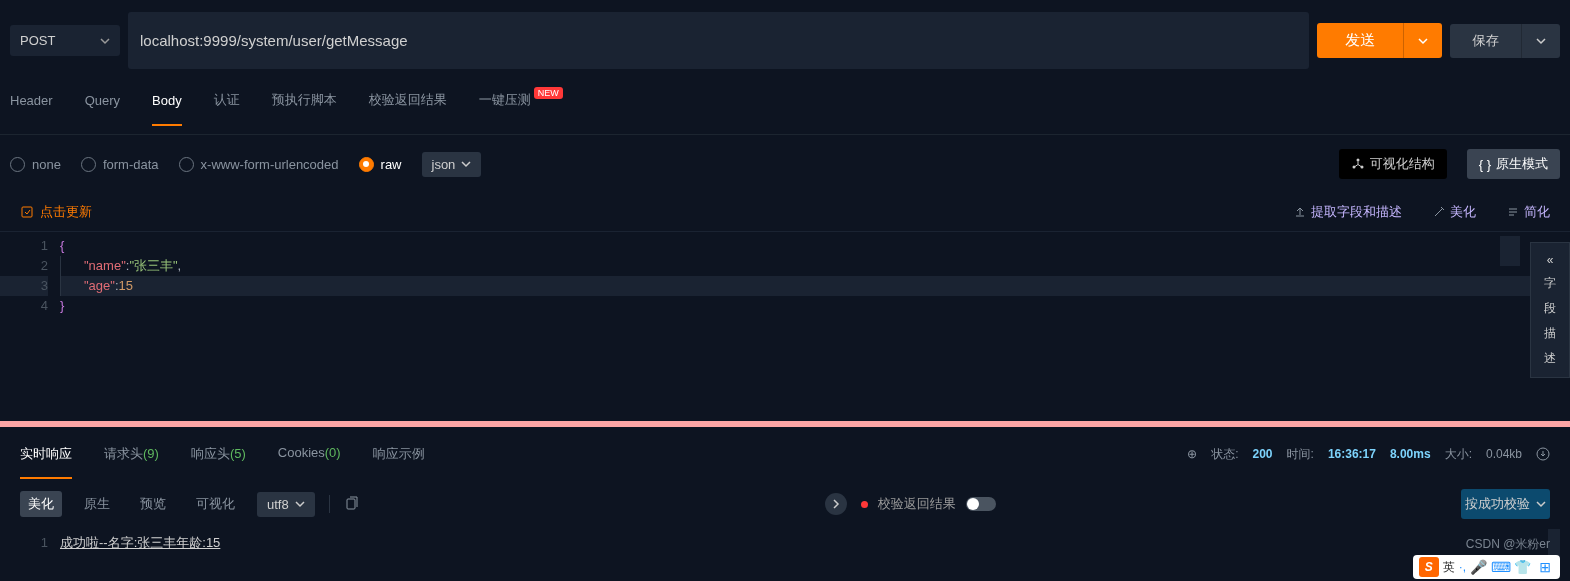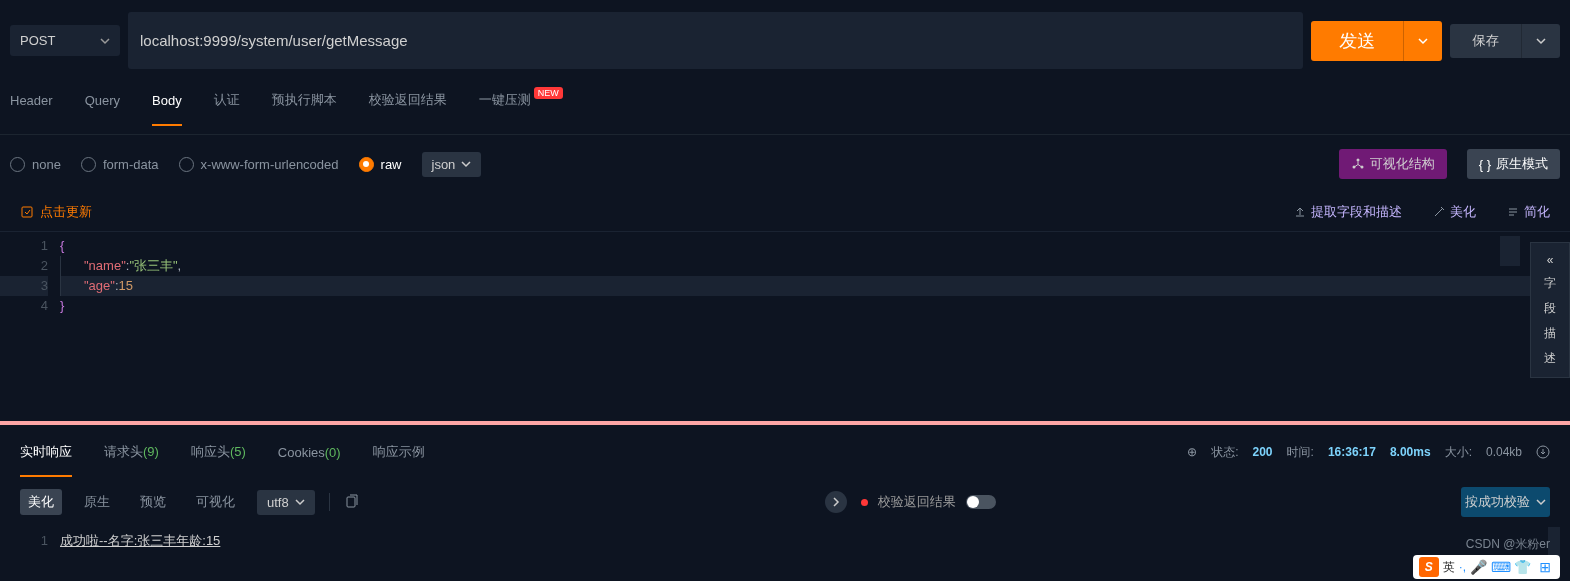--- a/index.html
+++ b/index.html
@@ -2,21 +2,21 @@
 <html><head>
 <meta charset="utf-8">
 <style>
 * { margin: 0; padding: 0; box-sizing: border-box; font-family: -apple-system, "Microsoft YaHei", sans-serif; }
 body { background: #0d1421; color: #999; font-size: 13px; width: 1570px; height: 581px; overflow: hidden; }
 
 
 .top-bar { display: flex; gap: 8px; padding: 12px 10px 14px; align-items: center; }
 .method-select { background: #1a2332; color: #d0d0d0; padding: 8px 10px; border-radius: 3px; width: 110px; display: flex; justify-content: space-between; align-items: center; cursor: pointer; }
 .url-input { flex: 1; background: #1a2332; color: #d0d0d0; padding: 20px 12px; border: none; border-radius: 3px; font-size: 15px; }
-.send-btn { background: #ff7b00; color: #fff; padding: 8px 28px; border: none; border-radius: 3px 0 0 3px; font-size: 18px; cursor: pointer; display:flex; align-items:center; }
+.send-btn { background: #ff7b00; color: #fff; padding: 8px 28px; border: none; border-radius: 3px 0 0 3px; font-size: 15px; cursor: pointer; display:flex; align-items:center; }
 .send-drop { background: #ff7b00; color: #fff; padding: 8px 14px; border: none; border-left: 1px solid rgba(0,0,0,.2); border-radius: 0 3px 3px 0; cursor: pointer; }
 .save-btn { background: #2a3442; color: #d0d0d0; padding: 8px 22px; border: none; border-radius: 3px 0 0 3px; cursor: pointer; }
 .save-drop { background: #2a3442; color: #d0d0d0; padding: 8px 14px; border: none; border-left:1px solid rgba(0,0,0,.2); border-radius: 0 3px 3px 0; cursor: pointer; }
 .btn-group { display: flex; }
 
 
 .req-tabs { display: flex; gap: 32px; padding: 0 10px 17px; border-bottom: 1px solid #1c2530; align-items: center; }
 .req-tab { color: #8a94a0; padding: 8px 0; cursor: pointer; position: relative; }
 .req-tab.active { color: #fff; }
 .req-tab.active::after { content: ""; position: absolute; left: 0; right: 0; bottom: -10px; height: 2px; background: #ff7b00; }
@@ -24,21 +24,21 @@
 
 
 .body-type-row { display: flex; align-items: center; gap: 20px; padding: 14px 10px; }
 .radio-opt { display: flex; align-items: flex-end; gap: 7px; color: #8a94a0; cursor: pointer; }
 .radio-circ { width: 15px; height: 15px; border: 1.5px solid #6a7480; border-radius: 50%; display: inline-flex; align-items: center; justify-content: center; }
 .radio-opt.active .radio-circ { border-color: #ff7b00; background: #ff7b00; }
 .radio-opt.active .radio-circ::after { content: ""; width: 6px; height: 6px; background: #fff; border-radius: 50%; }
 .radio-opt.active { color: #fff; }
 .json-select { background: #2a3442; color: #d0d0d0; padding: 5px 10px; border-radius: 3px; display: flex; align-items: center; gap: 6px; cursor: pointer; }
 .spacer { flex: 1; }
-.mode-btn { background: #701a75; color: #d0d0d0; padding: 6px 12px; border-radius: 3px; cursor: pointer; display: flex; align-items: center; gap: 5px; }
+.mode-btn { background: #000000; color: #d0d0d0; padding: 6px 12px; border-radius: 3px; cursor: pointer; display: flex; align-items: center; gap: 5px; }
 .mode-btn.active { background: #3a4452; color: #fff; }
 
 
 .ed-toolbar { display: flex; align-items: center; gap: 30px; padding: 10px 20px; }
 .refresh-link { color: #ff7b00; display: flex; align-items: center; gap: 6px; cursor: pointer; }
 .tool-link { color: #c4b5fd; cursor: pointer; display: flex; align-items: center; gap: 4px; }
 
 
 .editor { display: flex; font-family: Consolas, Menlo, monospace; font-size: 13px; background: #0d1421; height: 190px; position: relative; border-top: 1px solid #1a2332; }
 .gutter { width: 60px; color: #4a5460; text-align: right; padding: 4px 12px 0 0; line-height: 20px; user-select: none; }
@@ -49,21 +49,21 @@
 .bracket { color: #c678dd; }
 .key { color: #e06c75; }
 .str { color: #98c379; }
 .num { color: #d19a66; }
 .punct { color: #abb2bf; }
 .side-panel { position: absolute; right: 0; top: 10px; width: 40px; background: #1a2332; padding: 10px 0; display: flex; flex-direction: column; align-items: center; gap: 8px; color: #d0d0d0; cursor: pointer; border:1px solid #2a3442; }
 .side-panel span { font-size: 12px; }
 .minimap { position: absolute; right: 50px; top: 4px; width: 20px; height: 30px; background: #1a2332; }
 
 
-.resp-tabs { display: flex; align-items: center; gap: 32px; padding: 12px 20px 10px; border-top: 4px solid #fca5a5; }
+.resp-tabs { display: flex; gap: 32px; padding: 12px 20px 10px; border-top: 6px solid #fca5a5; }
 .resp-tab { color: #8a94a0; cursor: pointer; padding: 6px 0; position: relative; }
 .resp-tab.active { color: #fff; }
 .resp-tab.active::after { content: ""; position: absolute; left: 0; right: 0; bottom: -10px; height: 2px; background: #ff7b00; }
 .count { color: #5fb85f; }
 .count0 { color: #5fb85f; }
 .resp-status { display: flex; align-items: center; gap: 14px; color: #8a94a0; font-size: 12px; }
 .green { color: #7dd3fc; font-weight: bold; }
 .globe { color: #8a94a0; }
 
 

